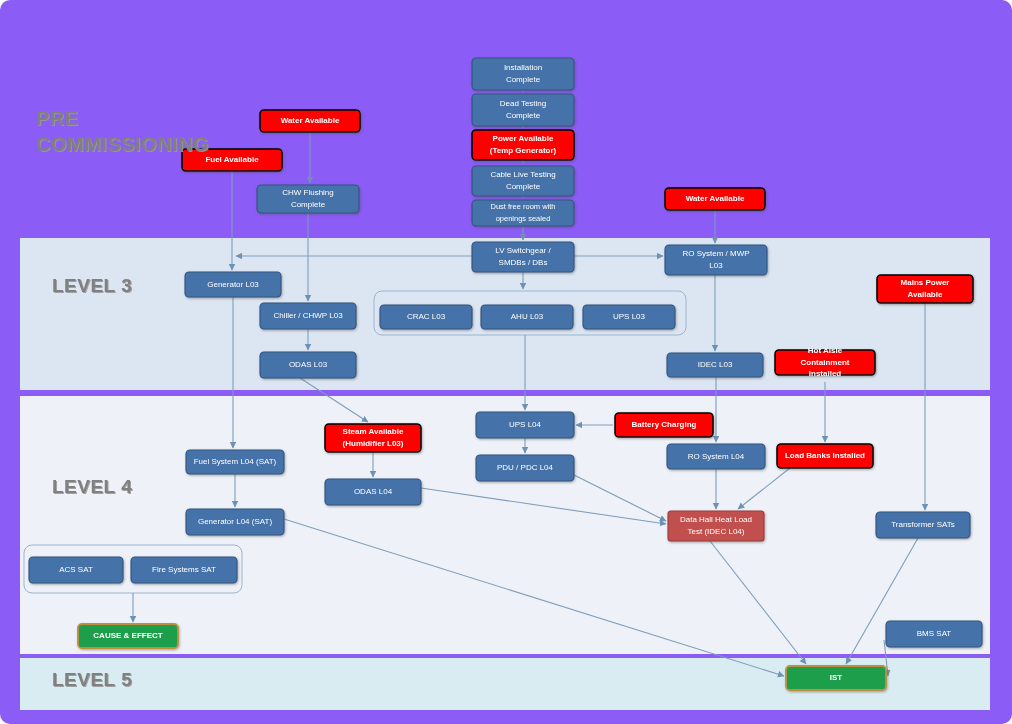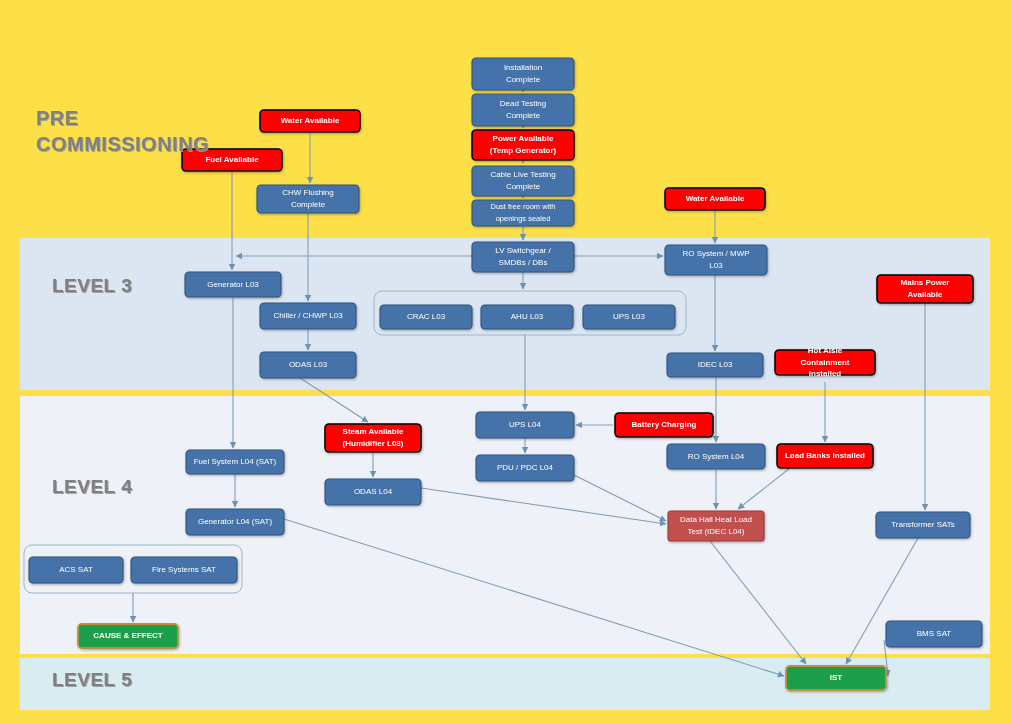--- a/index.html
+++ b/index.html
@@ -1,17 +1,17 @@
 <!DOCTYPE html>
 <html><head>
 <meta charset="utf-8">
 <style>
   html,body{margin:0;padding:0;background:#ffffff;}
   body{width:1012px;height:724px;font-family:"Liberation Sans",sans-serif;overflow:hidden;}
-  #stage{position:relative;width:1012px;height:724px;background:#fde047;}
+  #stage{position:relative;width:1012px;height:724px;background:#8b5cf6;border-radius:10px;}
   svg{display:block;}
   .band-label{font-weight:bold;fill:#808080;letter-spacing:0.5px;}
   .nodetext{fill:#ffffff;text-anchor:middle;dominant-baseline:middle;}
 </style>
 </head>
 <body>
 
 <div id="stage">
   <svg id="diagram" width="1012" height="724" viewBox="0 0 1012 724">
     <defs>

